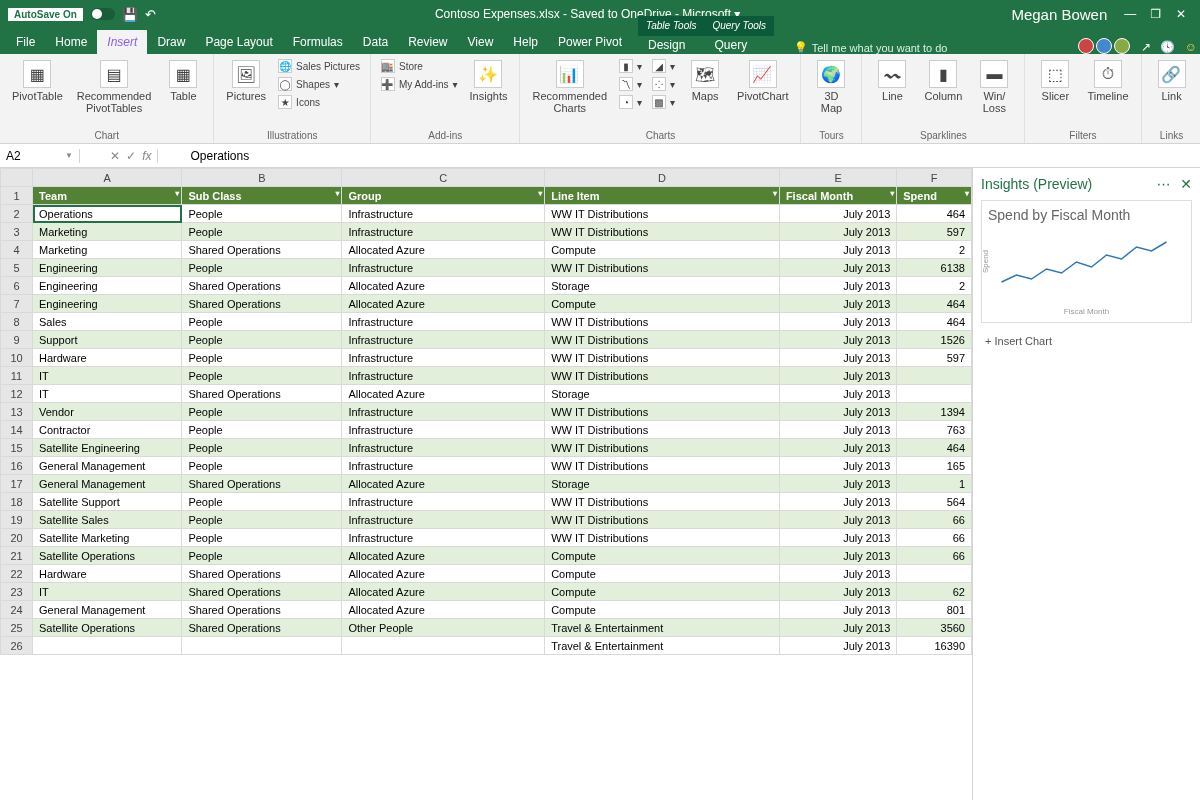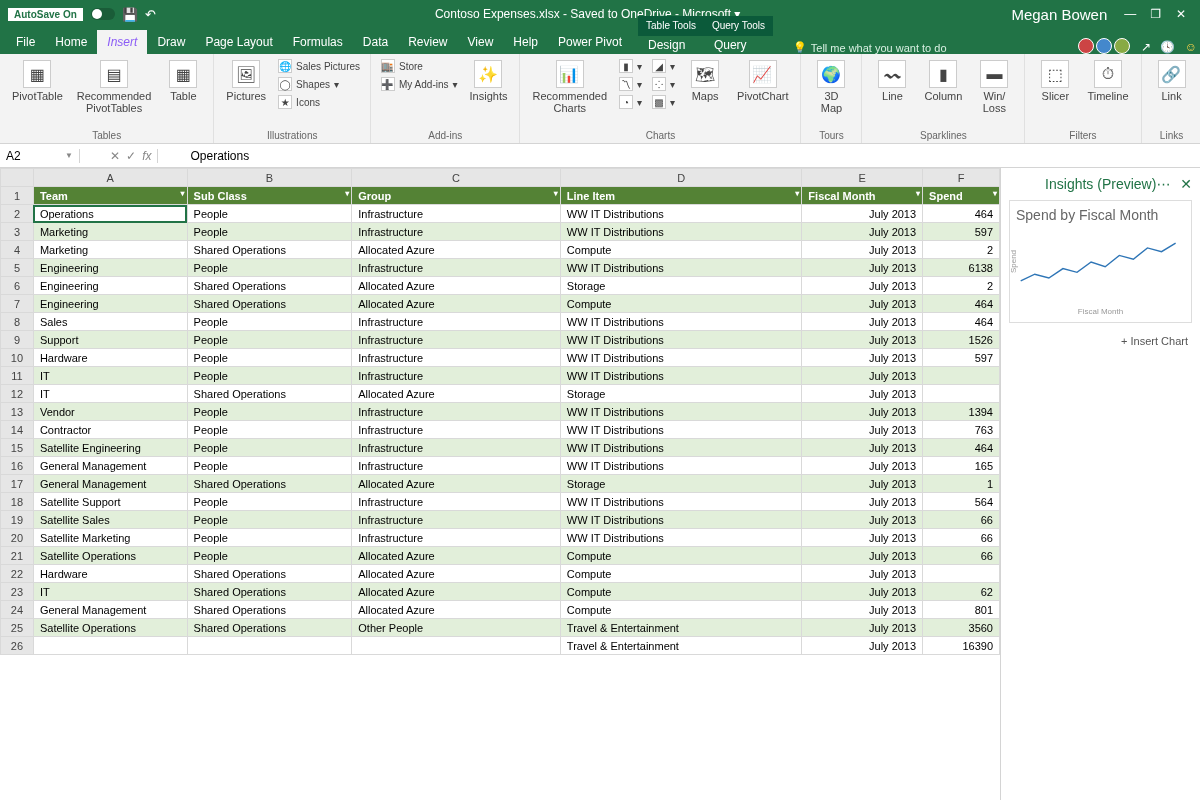--- a/index.html
+++ b/index.html
@@ -14,21 +14,21 @@
 .titlebar .user { margin-right: 12px; font-size: 15px; }
 .win-btns span { display: inline-block; width: 18px; text-align: center; cursor: pointer; margin: 0 2px; }
 .title-icons { display: flex; gap: 6px; margin: 0 8px; }
 .title-icons span { font-size: 13px; }
 
 
 .ribbon-tabs { background: #217346; display: flex; align-items: flex-end; padding-left: 6px; height: 26px; font-size: 12px; color: #fff; }
 .ribbon-tabs .tab { padding: 5px 10px; cursor: pointer; }
 .ribbon-tabs .tab.active { background: #f3f3f3; color: #8b5cf6; font-style: italic; }
 .ribbon-tabs .context-group { margin-left: 6px; display: flex; }
-.ribbon-tabs .context-label { background: #0b5a3a; padding: 4px 8px; font-size: 10px; border-bottom: 1px solid #0b5a3a; }
+.ribbon-tabs .context-label { background: #0b5a3a; padding: 4px 8px; font-size: 10px; border-bottom: 1px solid #0b5a3a; font-style: italic; }
 .ribbon-tabs .tellme { margin-left: 20px; color: #d8f0e2; font-size: 11px; display: flex; align-items: center; gap: 4px; flex: 1; }
 .ribbon-tabs .avatars { display: flex; gap: 2px; margin-right: 8px; align-items: center; }
 .ribbon-tabs .avatars .av { width: 16px; height: 16px; border-radius: 50%; background: #c44; border: 1px solid #fff; }
 .ribbon-tabs .avatars .av:nth-child(2){ background: #48c; }
 .ribbon-tabs .avatars .av:nth-child(3){ background: #8a4; }
 .ribbon-tabs .share-icons span { margin: 0 3px; font-size: 12px; }
 
 
 .ribbon { background: #f3f3f3; border-bottom: 1px solid #d4d4d4; height: 90px; display: flex; font-size: 11px; color: #444; overflow: hidden; }
 .ribbon .group { border-right: 1px solid #e0e0e0; padding: 4px 8px 2px; display: flex; flex-direction: column; justify-content: space-between; }
@@ -44,21 +44,21 @@
 .formula-bar { background: #fff; border-bottom: 1px solid #d4d4d4; height: 24px; display: flex; align-items: center; font-size: 12px; gap: 24px; }
 .name-box { width: 80px; border-right: 1px solid #d4d4d4; padding: 0 6px; display: flex; align-items: center; justify-content: space-between; }
 .name-box .dd { color: #888; font-size: 8px; }
 .fx-icons { padding: 0 6px; color: #888; display: flex; gap: 6px; border-right: 1px solid #d4d4d4; }
 .fx-icons span { cursor: pointer; }
 .formula-input { flex: 1; padding: 0 8px; }
 
 
 .content { display: flex; height: calc(800px - 28px - 26px - 90px - 24px); }
 .sheet-area { flex: 1; overflow: auto; background: #fff; }
-.insights-pane { width: 200px; background: #fff; border-left: 1px solid #d4d4d4; padding: 8px; font-size: 11px; color: #555; display: flex; flex-direction: column; gap: 8px; align-items: flex-end; }
+.insights-pane { width: 228px; background: #fff; border-left: 1px solid #d4d4d4; padding: 8px; font-size: 11px; color: #555; display: flex; flex-direction: column; gap: 8px; }
 .insights-pane .pane-title { color: #217346; font-size: 14px; display: flex; justify-content: space-between; align-items: center; }
 .insights-pane .chart-card { border: 1px solid #ddd; padding: 6px; }
 .insights-pane .chart-title { font-size: 14px; color: #666; margin-bottom: 4px; }
 .insights-pane .mini-chart { height: 80px; position: relative; }
 .insights-pane .axis-label { font-size: 8px; color: #999; text-align: center; }
 .insights-pane .insert-chart { padding: 4px; color: #555; cursor: pointer; }
 
 
 table.grid { border-collapse: collapse; font-size: 11px; width: 100%; }
 table.grid th, table.grid td { border: 1px solid #d9d9d9; padding: 2px 6px; height: 18px; white-space: nowrap; overflow: hidden; }
@@ -144,21 +144,21 @@
       <div class="big-btn">
           <div class="ico">▤</div>
           <span style="white-space:pre-line;text-align:center">Recommended
 PivotTables</span>
         </div>
       <div class="big-btn">
           <div class="ico">▦</div>
           <span>Table</span>
         </div>
     </div>
-    <div class="group-label">Tables</div>
+    <div class="group-label">Chart</div>
   </div>
   <div class="group">
     <div class="items">
       <div class="big-btn">
           <div class="ico">🖼</div>
           <span>Pictures</span>
         </div>
       <div class="small-col">
         <div class="small-btn">
             <span class="si">🌐</span>

